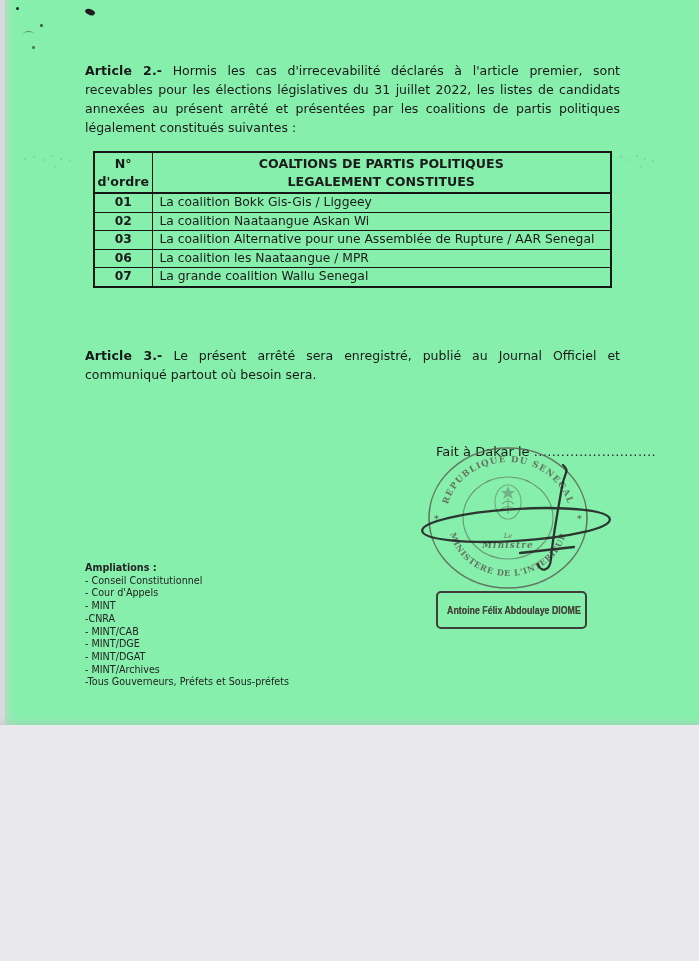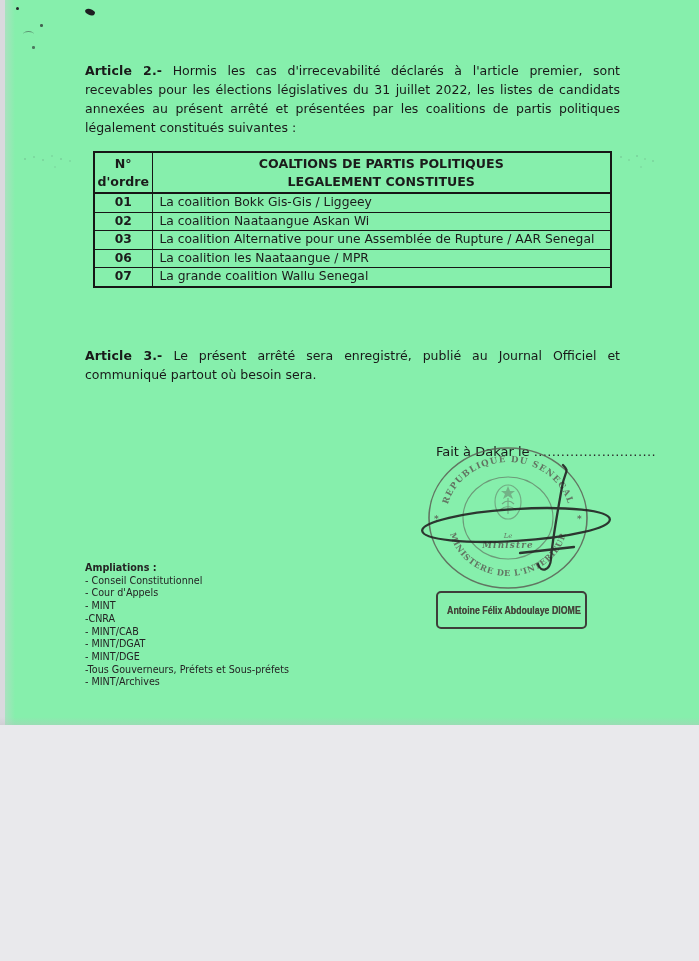--- a/index.html
+++ b/index.html
@@ -170,18 +170,18 @@
     <span>Antoine Félix Abdoulaye DIOME</span>
   </div>
 
   <div class="ampliations">
     <div class="title">Ampliations :</div>
     <div class="item">- Conseil Constitutionnel</div>
     <div class="item">- Cour d'Appels</div>
     <div class="item">- MINT</div>
     <div class="item">-CNRA</div>
     <div class="item">- MINT/CAB</div>
+    <div class="item">- MINT/DGE</div>
     <div class="item">- MINT/DGAT</div>
-    <div class="item">- MINT/DGE</div>
+    <div class="item">- MINT/Archives</div>
     <div class="item">-Tous Gouverneurs, Préfets et Sous-préfets</div>
-    <div class="item">- MINT/Archives</div>
   </div>
 </div>
 
 </body></html>

